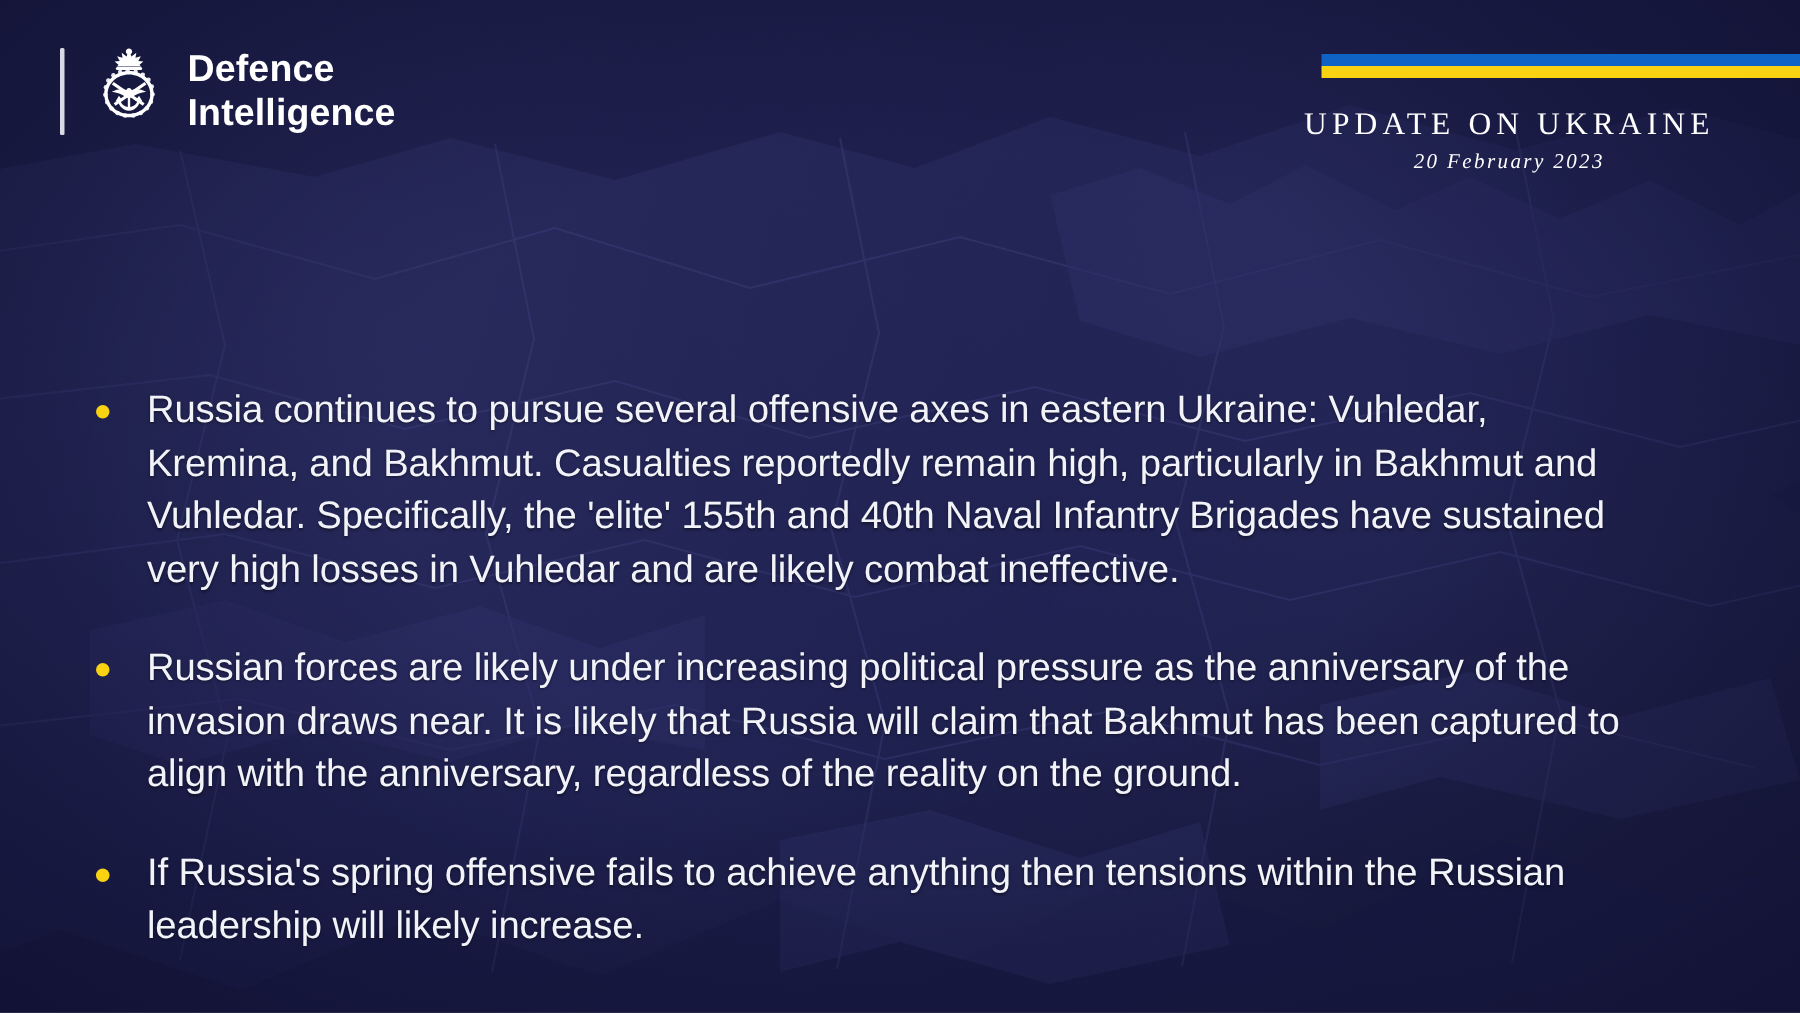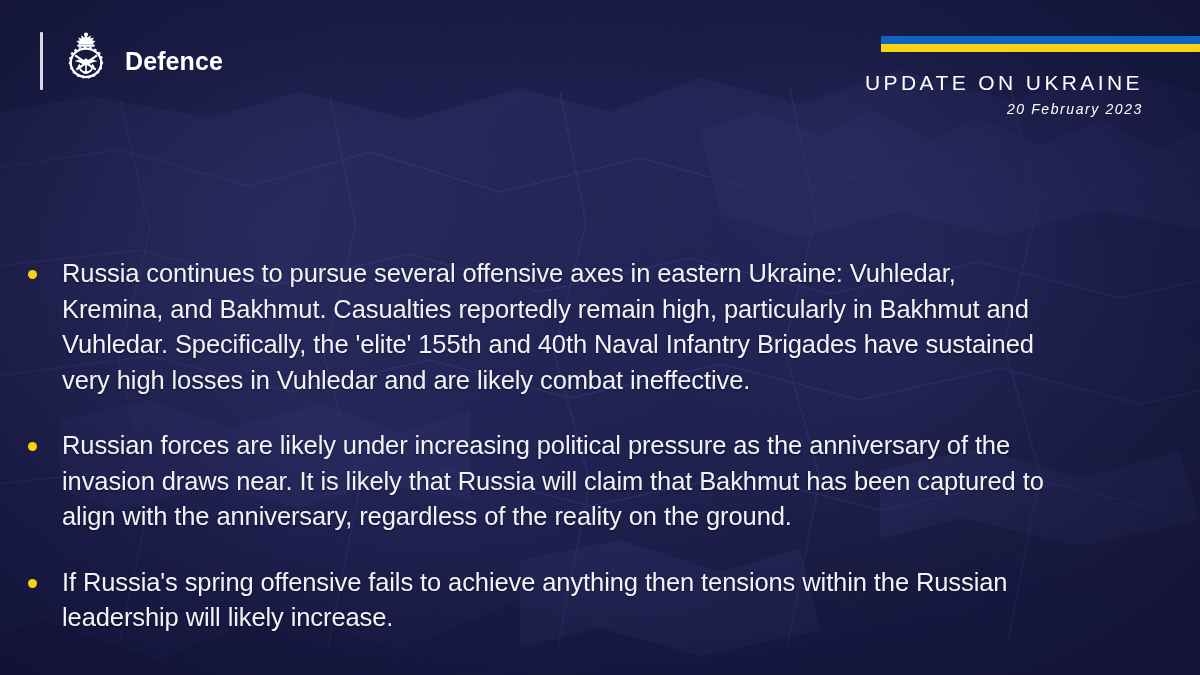--- a/index.html
+++ b/index.html
@@ -60,21 +60,21 @@
     line-height:29px;
     letter-spacing:.1px;
     white-space:nowrap;
   }
 
   
   .flagbar { position:absolute; right:0; top:36px; width:319px; height:16px; }
   .flagbar .blue   { height:8px; background:#0f63c4; }
   .flagbar .yellow { height:8px; background:#f9d211; }
 
-  .header-titles { position:absolute; right:57px; top:70px; text-align:right; }
+  .header-titles { position:absolute; right:57px; top:70px; text-align:center;font-family:Liberation Serif, serif; }
   .update-title {
     color:#ffffff;
     font-size:21px;
     font-weight:400;
     letter-spacing:3.4px;
     line-height:25px;
     white-space:nowrap;
   }
   .update-date {
     color:#ffffff;
@@ -102,21 +102,21 @@
     letter-spacing:4.6px;
     line-height:40px;
     white-space:nowrap;
   }
 
   
   .bullets { position:absolute; left:0; top:256px; width:1200px; }
   .bullet-row {
     position:relative;
     display:flex;
-    padding-left:28px;
+    padding-left:64px;
     padding-right:40px;
     margin-bottom:30px;
   }
   .bullet-dot {
     flex:0 0 auto;
     width:9px; height:9px;
     border-radius:50%;
     background:#f9d211;
     margin-top:14px;
     margin-right:25px;
@@ -219,20 +219,21 @@
           <path d="M16.8 24.6l20.6 14.2-1.2 1.7-20.6-14.2zM37.4 24.6l1.2 1.7-20.6 14.2-1.2-1.7z"></path>
 
           <path d="M15.5 31.2c4.2-2.1 7.8-2.1 11.5-.6 3.7-1.5 7.3-1.5 11.5.6-3.6.6-6.6 1.6-9.1 3.3h-4.8c-2.5-1.7-5.5-2.7-9.1-3.3z"></path>
 
           <path d="M27 28.6c1 0 1.8.8 1.8 1.8 0 .7-.4 1.3-1 1.6v1.3h2.3v1.9H27.8v6.1c2.4-.3 4.3-1.9 5-4.1l-1.7.2 2.6-3.6 2.3 3.8-1.6-.3c-.8 3.7-3.8 6.3-7.4 6.6-3.6-.3-6.6-2.9-7.4-6.6l-1.6.3 2.3-3.8 2.6 3.6-1.7-.2c.7 2.2 2.6 3.8 5 4.1v-6.1h-2.3v-1.9h2.3v-1.3c-.6-.3-1-.9-1-1.6 0-1 .8-1.8 1.8-1.8z"></path>
         </g>
       </svg>
 
       <div>
         <div class="brand-text">Defence</div>
+        <div class="brand-text">Intelligence</div>
       </div>
     </div>
 
     <div class="flagbar">
       <div class="blue"></div>
       <div class="yellow"></div>
     </div>
 
     <div class="header-titles">
       <div class="update-title">UPDATE ON UKRAINE</div>

